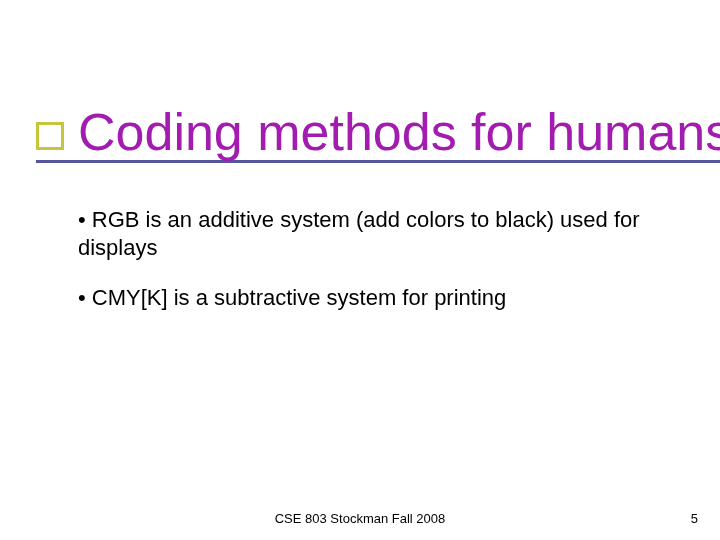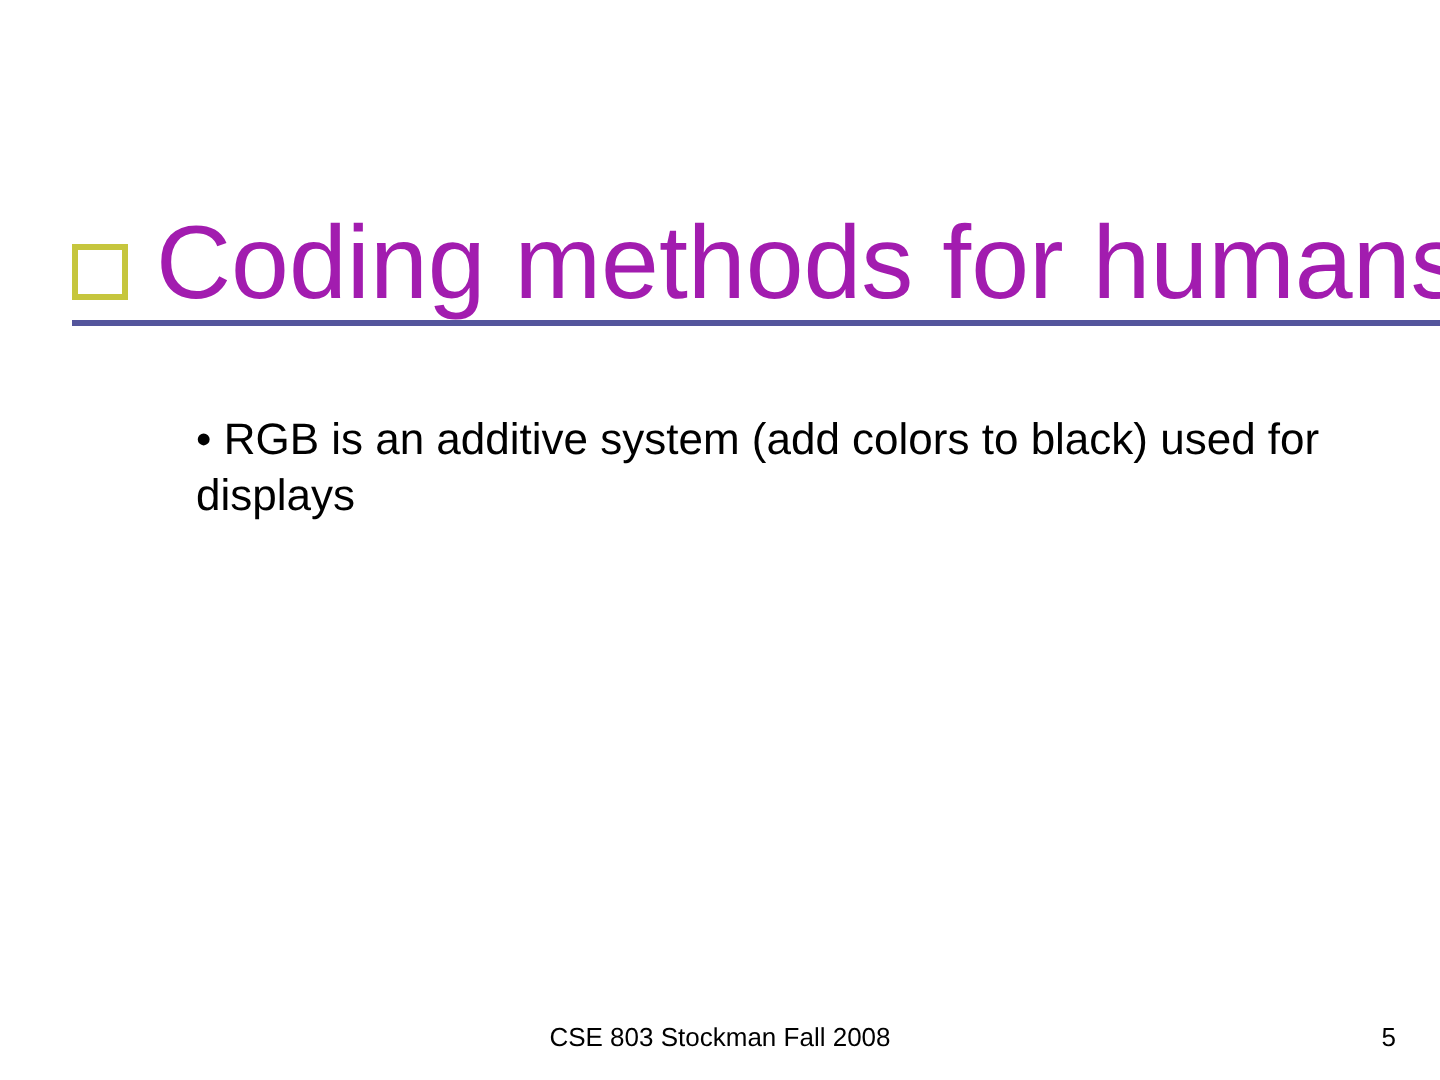--- a/index.html
+++ b/index.html
@@ -45,21 +45,20 @@
     font-size: 52px;
     line-height: 1.1;
     color: #a21caf;
     white-space: nowrap;
   }
   .body {
     position: absolute;
     left: 78px;
     top: 206px;
     width: 574px;
-    margin-left: 20px;
   }
   .bullet {
     font-size: 22px;
     line-height: 1.28;
     color: #000;
     margin-bottom: 22px;
   }
   .bullet:last-child {
     margin-bottom: 0;
   }
@@ -84,16 +83,17 @@
 <body>
 
 <div class="title-wrap">
   <div class="title-rule"></div>
   <div class="title-box"></div>
   <div class="title-text">Coding methods for humans</div>
 </div>
 
 <div class="body">
   <div class="bullet">• RGB is an additive system (add colors to black) used for displays</div>
+  <div class="bullet">• CMY[K] is a subtractive system for printing</div>
 </div>
 
 <div class="footer-center">CSE 803 Stockman Fall 2008</div>
 <div class="footer-num">5</div>
 
 </body></html>

